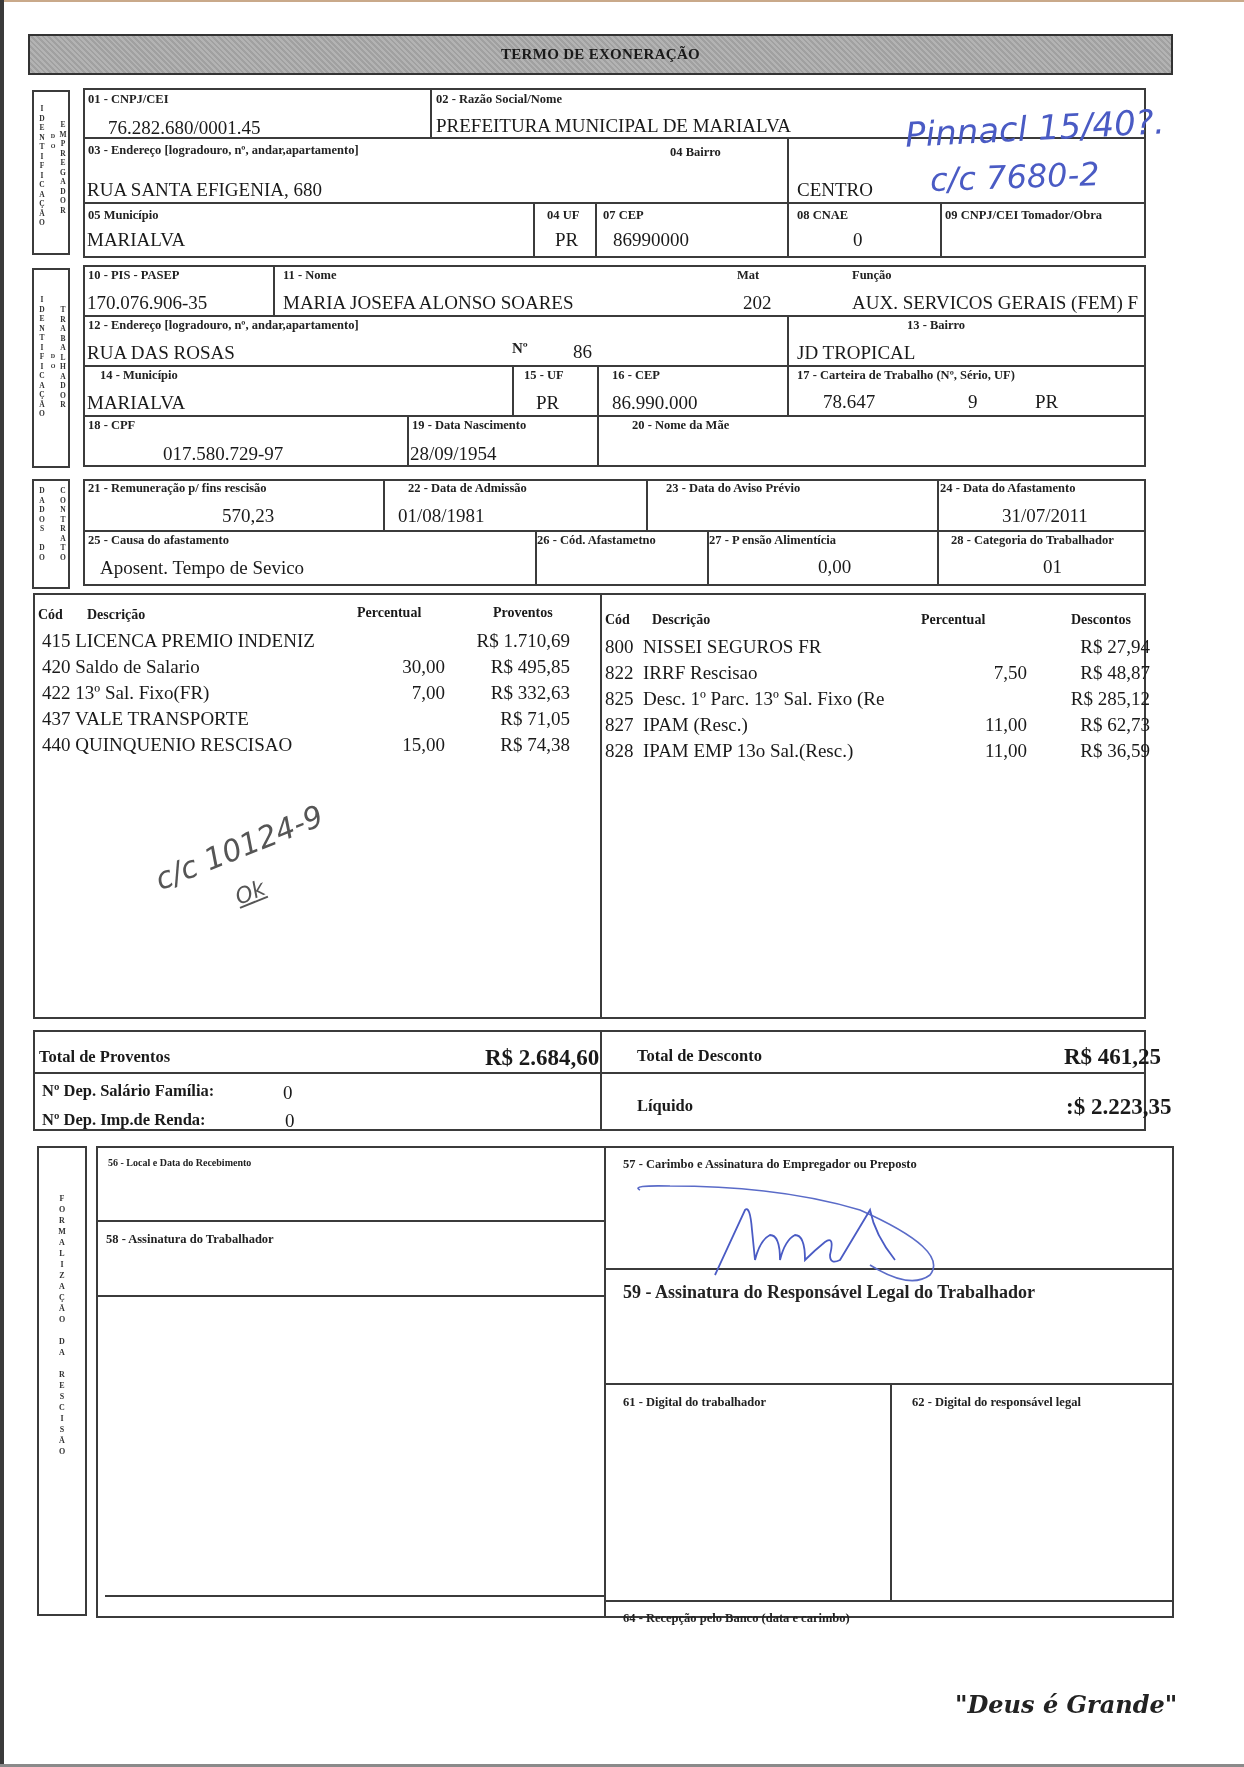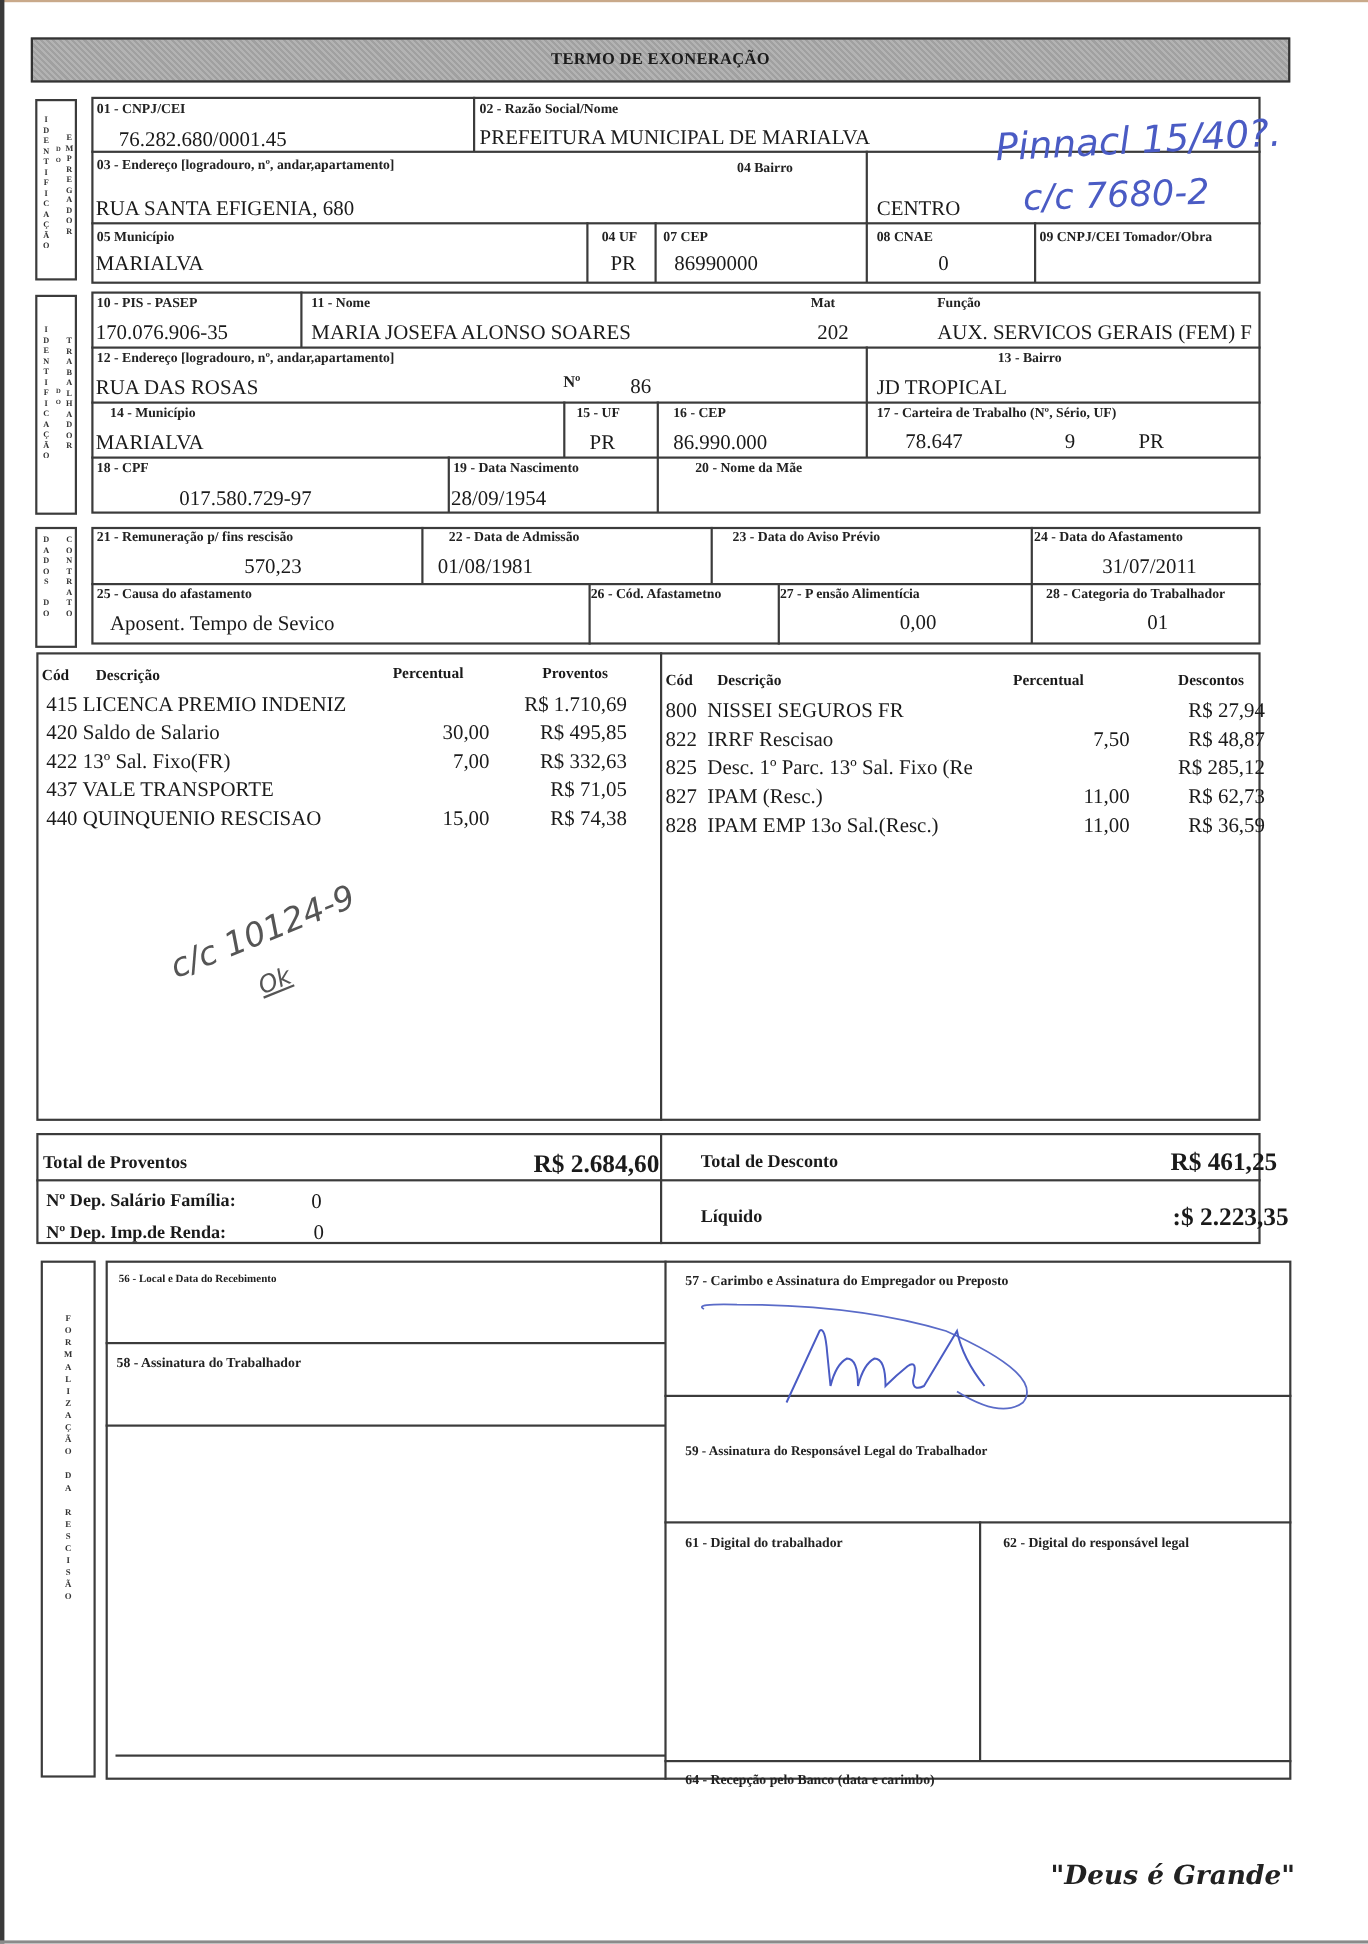--- a/index.html
+++ b/index.html
@@ -279,21 +279,21 @@
 <div class="hl" style="left:96px; top:1295px; width:509px;"></div>
 <div class="hl" style="left:604px; top:1268px; width:570px;"></div>
 <div class="hl" style="left:604px; top:1383px; width:570px;"></div>
 <div class="vl" style="left:890px; top:1383px; height:218px;"></div>
 <div class="hl" style="left:105px; top:1595px; width:500px;"></div>
 <div class="hl" style="left:604px; top:1600px; width:570px;"></div>
 
 <div class="lbl" style="left:108px; top:1157px; font-size:10px;">56 - Local e Data do Recebimento</div>
 <div class="lbl" style="left:106px; top:1232px; font-size:12.5px;">58 - Assinatura do Trabalhador</div>
 <div class="lbl" style="left:623px; top:1157px; font-size:12.5px;">57 - Carimbo e Assinatura do Empregador ou Preposto</div>
-<div class="lbl" style="left:623px; top:1312px; font-size:12px;">59 - Assinatura do Responsável Legal do Trabalhador</div>
+<div class="lbl" style="left:623px; top:1282px; font-size:18px;">59 - Assinatura do Responsável Legal do Trabalhador</div>
 <div class="lbl" style="left:623px; top:1395px; font-size:12.5px;">61 - Digital do trabalhador</div>
 <div class="lbl" style="left:912px; top:1395px; font-size:12.5px;">62 - Digital do responsável legal</div>
 <div class="lbl" style="left:623px; top:1611px; font-size:12.5px;">64 - Recepção pelo Banco (data e carimbo)</div>
 
 <svg class="abs" style="left:630px; top:1180px;" width="340" height="120">
   <path d="M10 10 Q 0 5 40 6 Q 150 6 230 30 Q 320 70 300 95 Q 280 110 240 85" fill="none" stroke="#5a6bc8" stroke-width="1.6"></path>
   <path d="M85 95 L 115 30 Q 120 25 122 50 L 125 80 Q 130 60 140 55 Q 150 55 150 80 Q 155 60 165 55 Q 175 55 175 80 Q 185 70 195 62 Q 205 55 200 75 Q 200 85 210 80 L 240 30 Q 245 55 265 80" fill="none" stroke="#4a5bc4" stroke-width="1.8"></path>
 </svg>
 
 <div class="motto">"Deus é Grande"</div>

